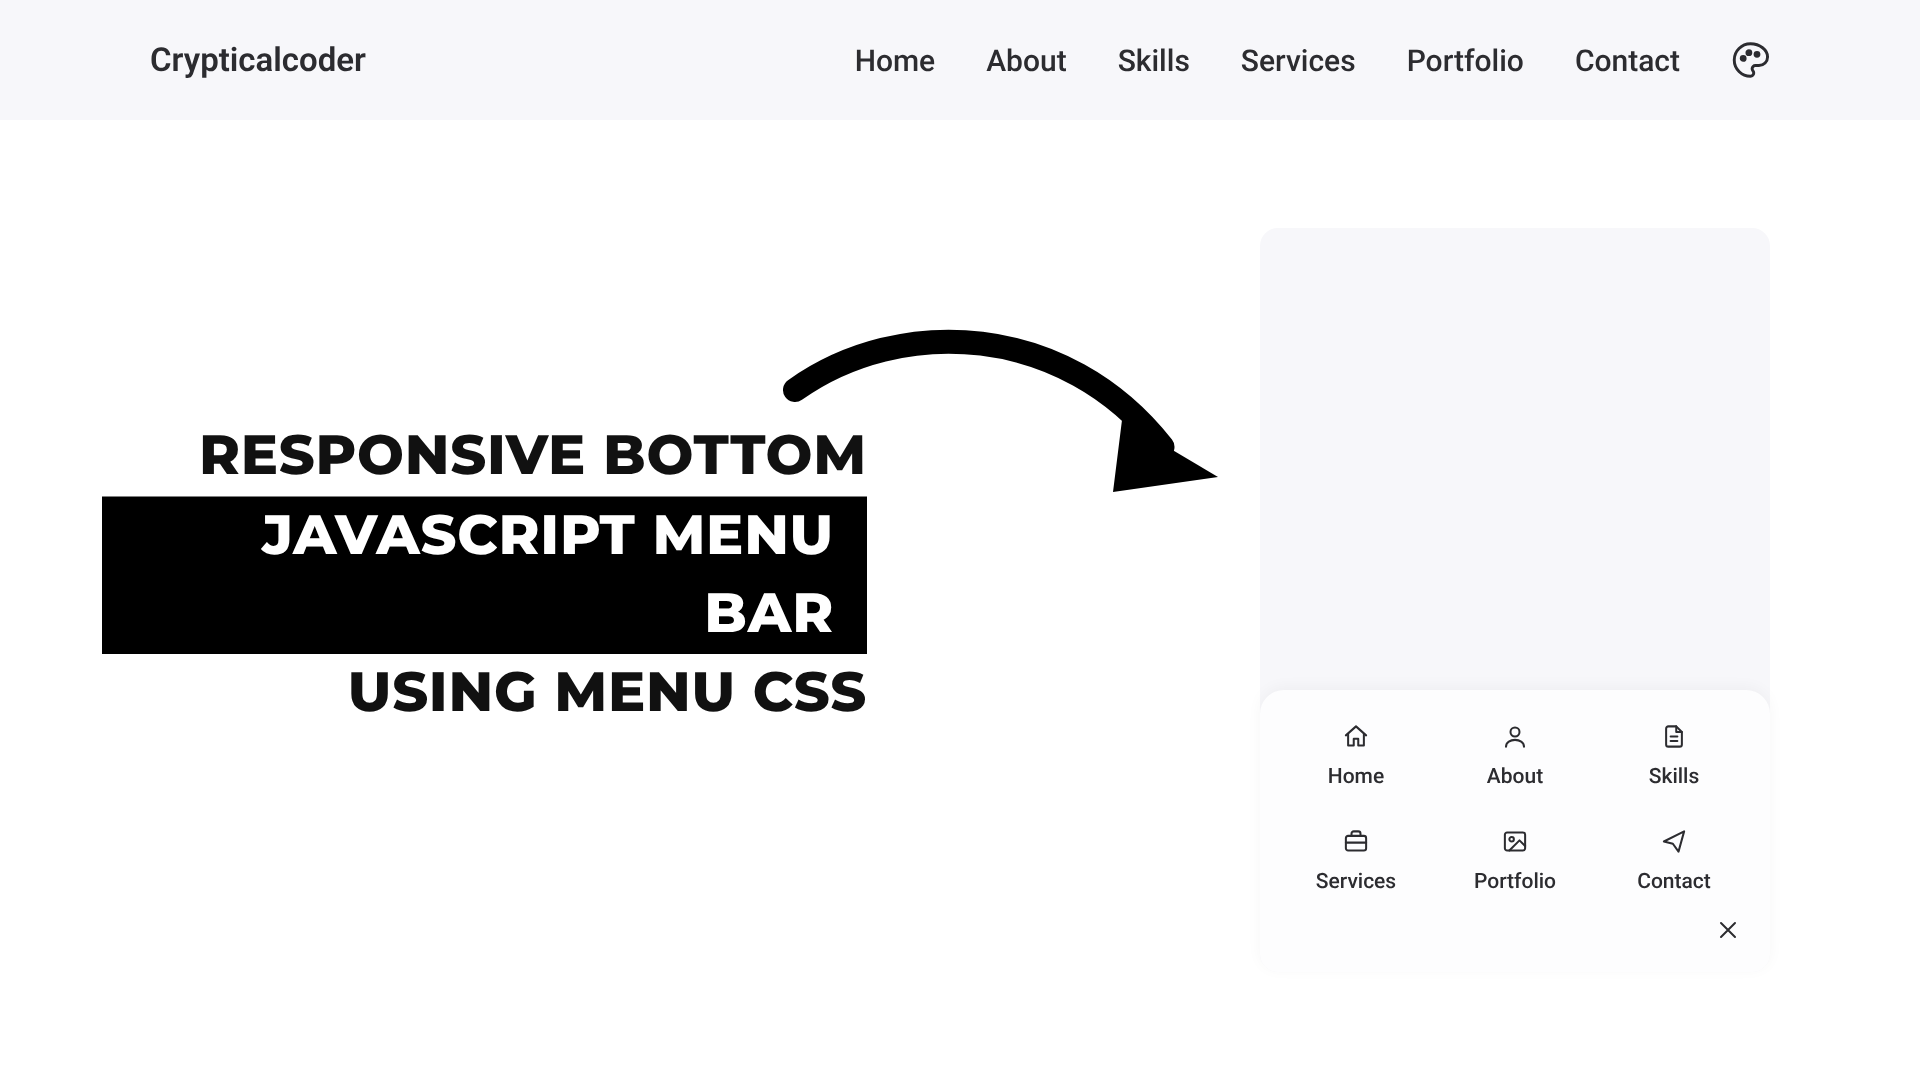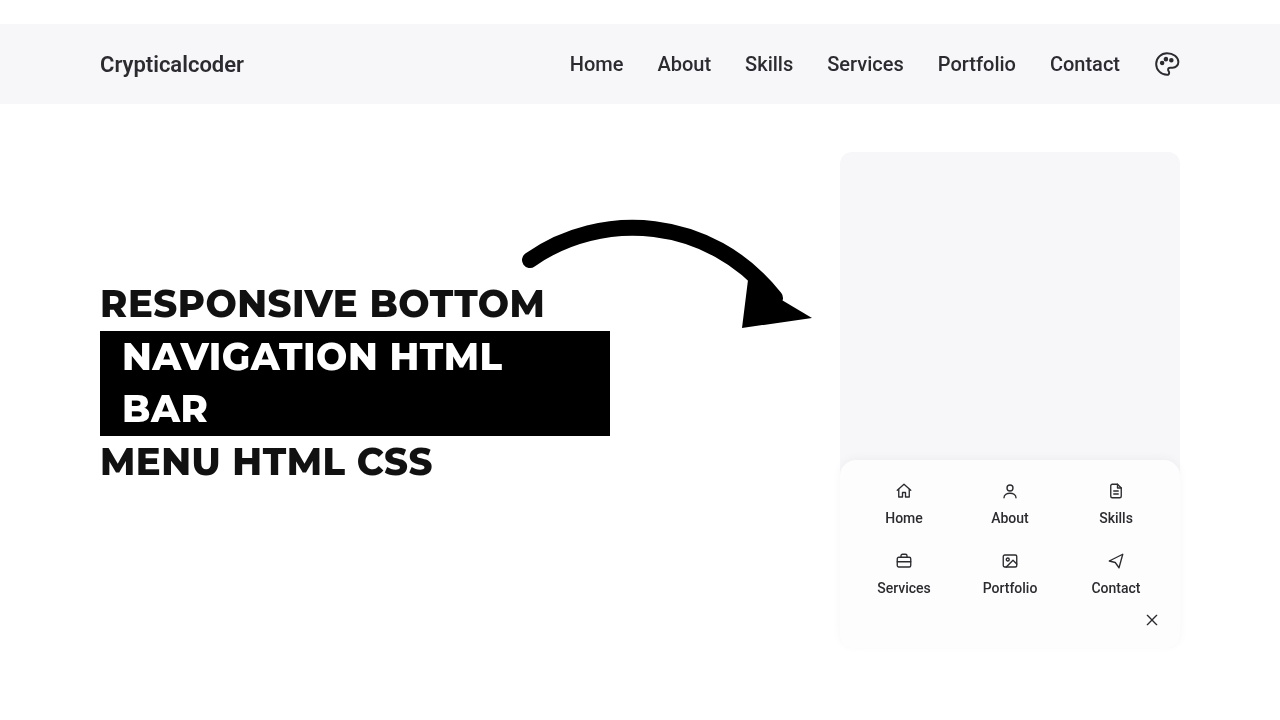--- a/index.html
+++ b/index.html
@@ -13,21 +13,20 @@
   }
 
   
   .header {
     background: #f7f7fa;
     height: 80px;
     display: flex;
     align-items: center;
     justify-content: space-between;
     padding: 0 100px;
-    margin-top: 24px;
   }
   .logo {
     font-size: 22px;
     font-weight: 600;
     color: #2c2c30;
   }
   .top-nav {
     display: flex;
     align-items: center;
     gap: 34px;
@@ -42,23 +41,23 @@
   .palette-icon {
     display: flex;
     align-items: center;
     cursor: pointer;
   }
   .palette-icon svg { width: 26px; height: 26px; }
 
   
   .title-block {
     position: absolute;
-    left: 100px;
+    left: 68px;
     top: 278px;
-    text-align: left;
+    text-align: right;
     width: 510px;
   }
   .title-line {
     font-family: "Montserrat", "Segoe UI", sans-serif;
     font-size: 37px;
     font-weight: 800;
     line-height: 1.42;
     letter-spacing: 0.5px;
     color: #111;
   }
@@ -144,22 +143,22 @@
         <circle cx="7.5" cy="11" r="1.2" fill="#2c2c30"></circle>
         <circle cx="11" cy="7.5" r="1.2" fill="#2c2c30"></circle>
         <circle cx="16" cy="8.5" r="1.2" fill="#2c2c30"></circle>
       </svg>
     </span>
   </nav>
 </div>
 
 <div class="title-block">
   <div class="title-line">RESPONSIVE BOTTOM</div>
-  <div><span class="title-line inverse">NAVIGATION HTML BAR</span></div>
-  <div class="title-line">MENU HTML CSS</div>
+  <div><span class="title-line inverse">JAVASCRIPT MENU BAR</span></div>
+  <div class="title-line">USING MENU CSS</div>
 </div>
 
 <div class="arrow-wrap">
   <svg viewBox="0 0 310 140" fill="none">
     <path d="M10 50 C 80 0, 190 5, 255 88" stroke="#000" stroke-width="16" stroke-linecap="round" fill="none"></path>
     <path d="M228 70 L292 108 L222 118 Z" fill="#000"></path>
   </svg>
 </div>
 
 <div class="mobile-preview">

